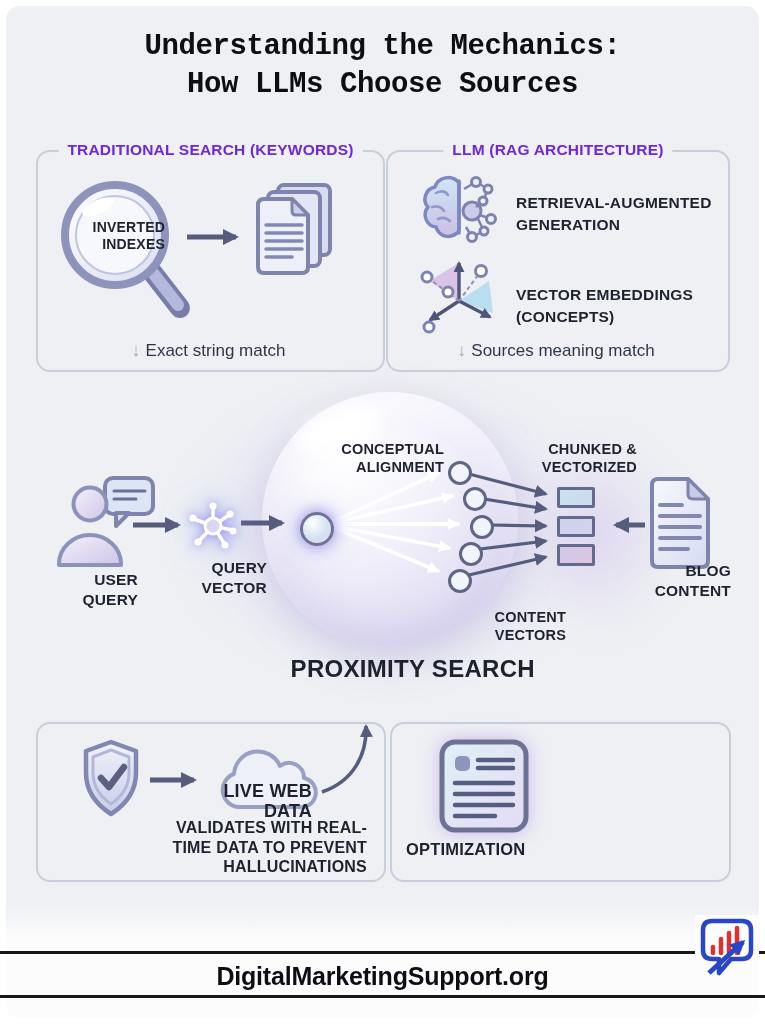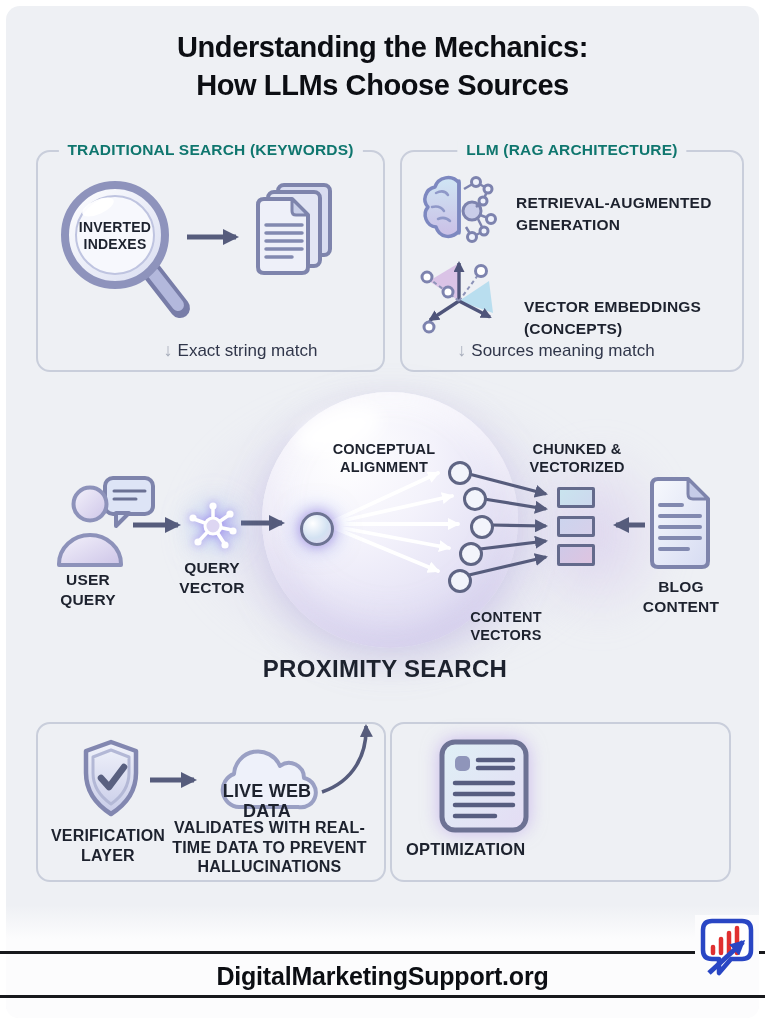--- a/index.html
+++ b/index.html
@@ -2,44 +2,44 @@
 <html><head>
 <meta charset="utf-8">
 <style>
   html,body{margin:0;padding:0;background:#ffffff;}
   #stage{position:relative;width:765px;height:1024px;background:#ffffff;overflow:hidden;
          font-family:"Liberation Sans","DejaVu Sans",sans-serif;color:#1d222e;}
   .card{position:absolute;left:6px;top:6px;width:753px;height:1012px;border-radius:14px;
         background:#eef0f4;}
   .abs{position:absolute;}
   .ml{white-space:pre-line;}
-  .lbl{font-weight:bold;color:#1d222e;letter-spacing:.2px;text-align:center;}
+  .lbl{font-weight:bold;color:#1d222e;letter-spacing:.2px;text-align:right;}
   
   .title{left:0;top:28px;width:765px;text-align:center;font-size:29px;line-height:38px;
-         font-weight:bold;color:#0c0e13;letter-spacing:-.4px;}
+         font-weight:bold;color:#0c0e13;letter-spacing:-.4px;font-family:Liberation Mono, monospace;}
   
   .panel{border:2px solid #c9cedb;border-radius:14px;}
   .panel-t{left:36px;top:150px;width:345px;height:218px;}
-  .panel-r{left:400px;top:150px;width:340px;height:218px;}
+  .panel-r{left:386px;top:150px;width:340px;height:218px;}
   .panel-b1{left:36px;top:722px;width:346px;height:156px;}
   .panel-b2{left:390px;top:722px;width:337px;height:156px;}
   .panel-header{position:absolute;top:-11px;left:50%;transform:translateX(-50%);
-        background:#eef0f4;padding:0 9px;font-size:15.5px;font-weight:bold;color:#0f766e;
+        background:#eef0f4;padding:0 9px;font-size:15.5px;font-weight:bold;color:#6d28d9;
         letter-spacing:.2px;white-space:nowrap;}
   .icon{display:block;}
   .lens-label{left:65px;top:219px;width:100px;font-size:14px;line-height:16.5px;}
   .docs-label{left:243px;top:288px;width:106px;font-size:15px;line-height:19px;}
   .caption{font-size:17px;color:#30364a;text-align:center;}
-  .caption-t{left:44px;top:340px;width:345px;padding-left:24px;}
+  .caption-t{left:36px;top:340px;width:345px;}
   .caption-r{left:386px;top:340px;width:340px;}
   .caption .dn{color:#a6acba;font-size:18px;margin-right:5px;}
   .rag-item{width:210px;font-size:15.5px;line-height:22px;font-weight:bold;text-align:left;
         letter-spacing:.2px;color:#1d222e;}
   .rag-item1{left:516px;top:192px;}
-  .rag-item2{left:516px;top:296px;margin-left:8px;}
+  .rag-item2{left:516px;top:284px;}
   
   .blob1{left:175px;top:385px;width:440px;height:290px;border-radius:50%;
          background:radial-gradient(closest-side,rgba(206,197,238,.55),rgba(206,197,238,0));
          filter:blur(14px);}
   .blob2{left:525px;top:440px;width:150px;height:190px;border-radius:50%;
          background:radial-gradient(closest-side,rgba(207,190,234,.5),rgba(207,190,234,0));
          filter:blur(16px);}
   .bubble{left:262px;top:392px;width:256px;height:256px;border-radius:50%;
      background:radial-gradient(circle at 32% 26%,rgba(255,255,255,.98) 0%,rgba(245,244,252,.92) 34%,
         rgba(228,225,245,.88) 66%,rgba(215,211,239,.92) 86%,rgba(229,225,246,.95) 100%);
@@ -47,21 +47,21 @@
         inset 0 14px 28px rgba(255,255,255,.9);}
   .bubble::after{content:"";position:absolute;left:34px;top:18px;width:86px;height:40px;
      border-radius:50%;background:rgba(255,255,255,.95);filter:blur(7px);transform:rotate(-18deg);}
   .overlay{left:0;top:0;width:765px;height:1024px;pointer-events:none;}
   .flow-label{font-size:14.5px;line-height:18px;}
   .concept-label{left:324px;top:440px;width:120px;}
   .chunk-label{left:517px;top:440px;width:120px;}
   .cv-label{left:446px;top:608px;width:120px;}
   .user-label{left:38px;top:570px;width:100px;font-size:15.5px;line-height:19.5px;}
   .qv-label{left:157px;top:558px;width:110px;font-size:15.5px;line-height:19.5px;}
-  .blog-label{left:631px;top:577px;width:100px;font-size:15.5px;line-height:19.5px;}
+  .blog-label{left:631px;top:561px;width:100px;font-size:15.5px;line-height:19.5px;}
   .query-node{left:300px;top:512px;width:28px;height:28px;border-radius:50%;
      border:3px solid #6d7394;
      background:radial-gradient(circle at 35% 30%,#ffffff,#d3e2f2 55%,#e2d6ef);
      box-shadow:0 0 14px rgba(150,120,220,.8),0 0 26px rgba(130,160,240,.5);}
   .cnode{width:18px;height:18px;border-radius:50%;border:3px solid #5f6584;background:#f2f4fb;}
   .stack{left:557px;top:487px;width:38px;}
   .chunk{width:38px;border:3px solid #646a8c;border-radius:2px;box-sizing:border-box;}
   .chunk1{height:21px;background:linear-gradient(135deg,#c9e4ee,#cdd8ee);margin-bottom:8px;}
   .chunk2{height:21px;background:linear-gradient(135deg,#ccd4ee,#d7d0ea);margin-bottom:7px;}
   .chunk3{height:22px;background:linear-gradient(135deg,#cfc9e8,#dec4e0);}
@@ -329,22 +329,20 @@
     <defs>
       <linearGradient id="shG" x1="0" y1="0" x2="0" y2="1">
         <stop offset="0" stop-color="#f1f3fb"></stop>
           <stop offset="1" stop-color="#c8cce8"></stop>
       </linearGradient>
     </defs>
     <path d="M32 3 L57 12 V34 C57 54 46 66 32 75 C18 66 7 54 7 34 V12 Z" fill="url(#shG)" stroke="#8287b0" stroke-width="4.5" stroke-linejoin="round"></path>
     <path d="M32 11 L50 18 V34 C50 49 42 58 32 65 C22 58 14 49 14 34 V18 Z" fill="none" stroke="#b3b8d6" stroke-width="3" stroke-linejoin="round"></path>
     <path d="M22 39 L30 48 L45 28" fill="none" stroke="#596080" stroke-width="6.5" stroke-linecap="round" stroke-linejoin="round"></path>
   </svg>
-  <div class="abs lbl ver-label ml">VERIFICATION
-LAYER</div>
 
   <svg class="abs icon" style="left:210px;top:741px" width="112" height="74" viewBox="0 0 112 74">
     <path d="M29 66 a17 17 0 0 1 -5 -33 a24 24 0 0 1 46 -8 a15 15 0 0 1 24 12 a14.5 14.5 0 0 1 -6 29 z" fill="#eef1fa" stroke="#9aa0c4" stroke-width="4" stroke-linejoin="round"></path>
   </svg>
   <div class="abs lbl cloud-label ml">LIVE WEB
 DATA</div>
 
   <div class="abs lbl validates ml">VALIDATES WITH REAL-
 TIME DATA TO PREVENT
 HALLUCINATIONS</div>

